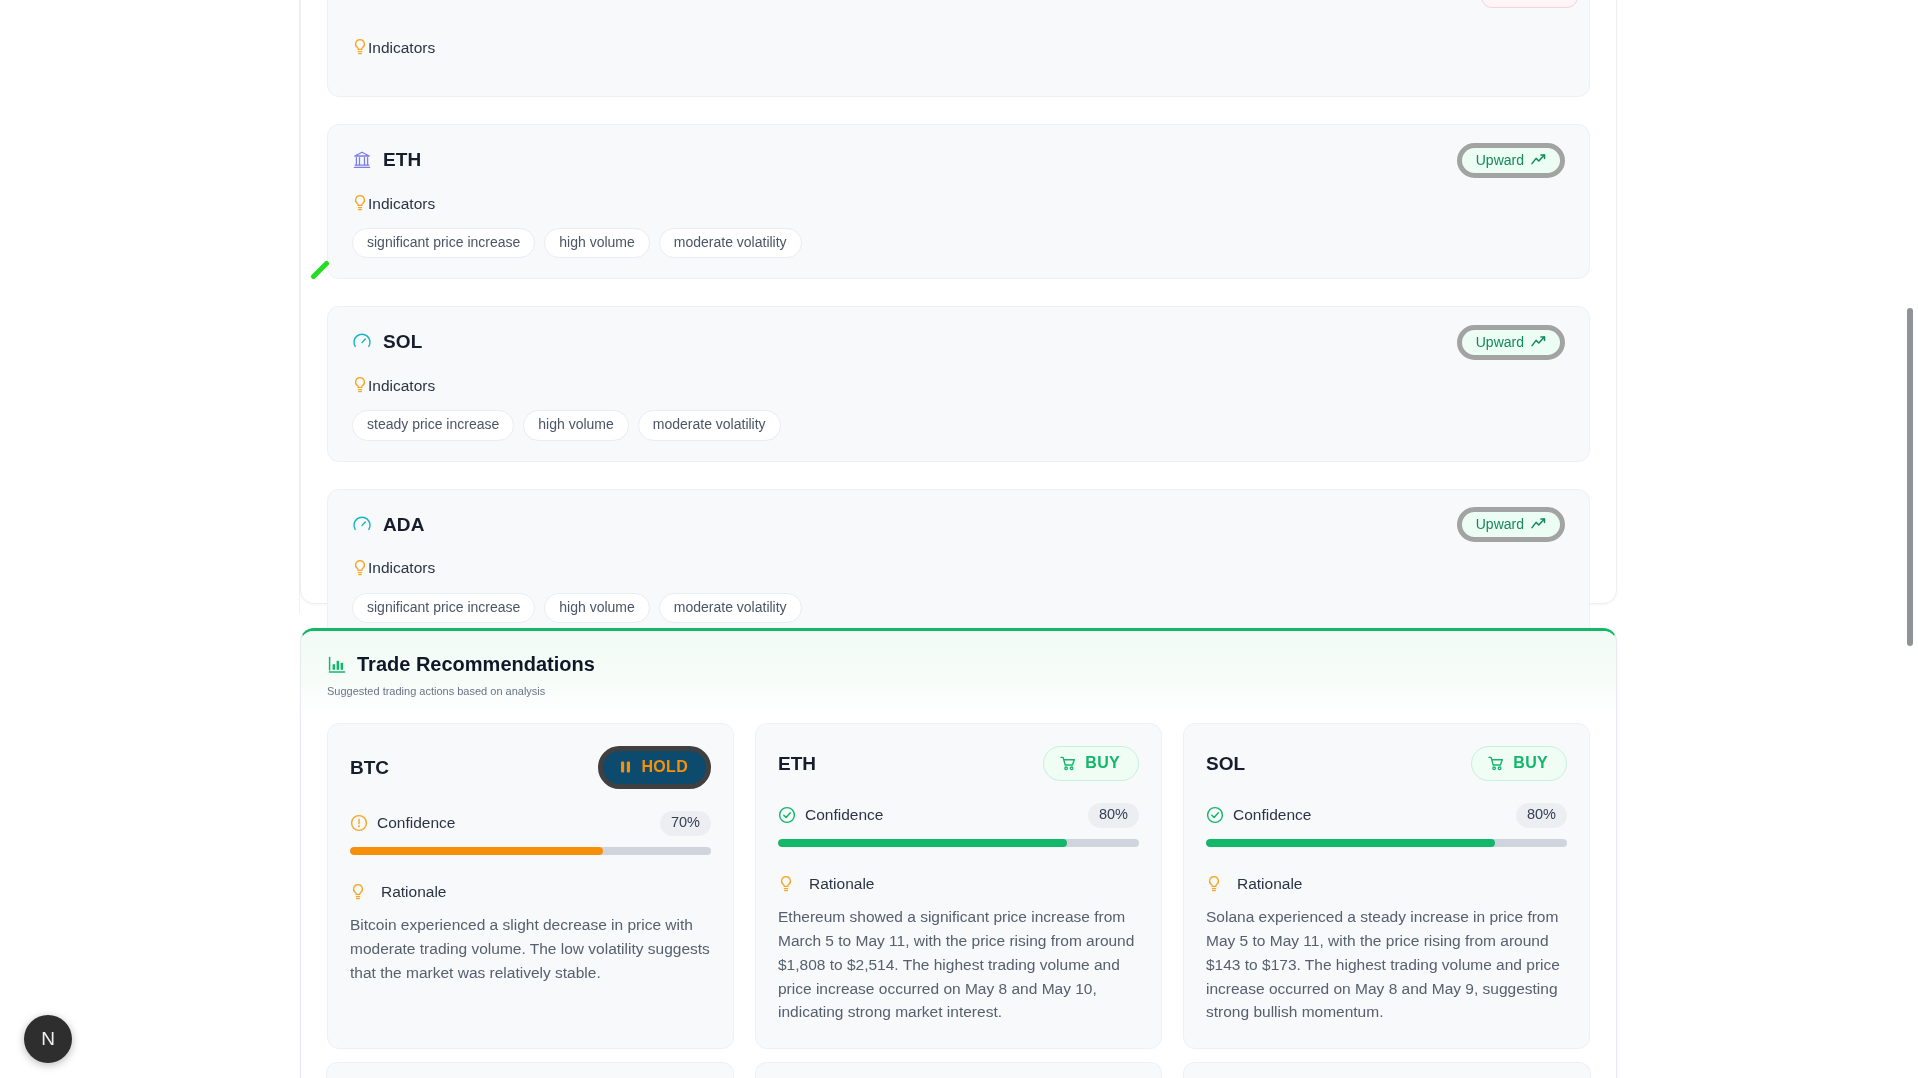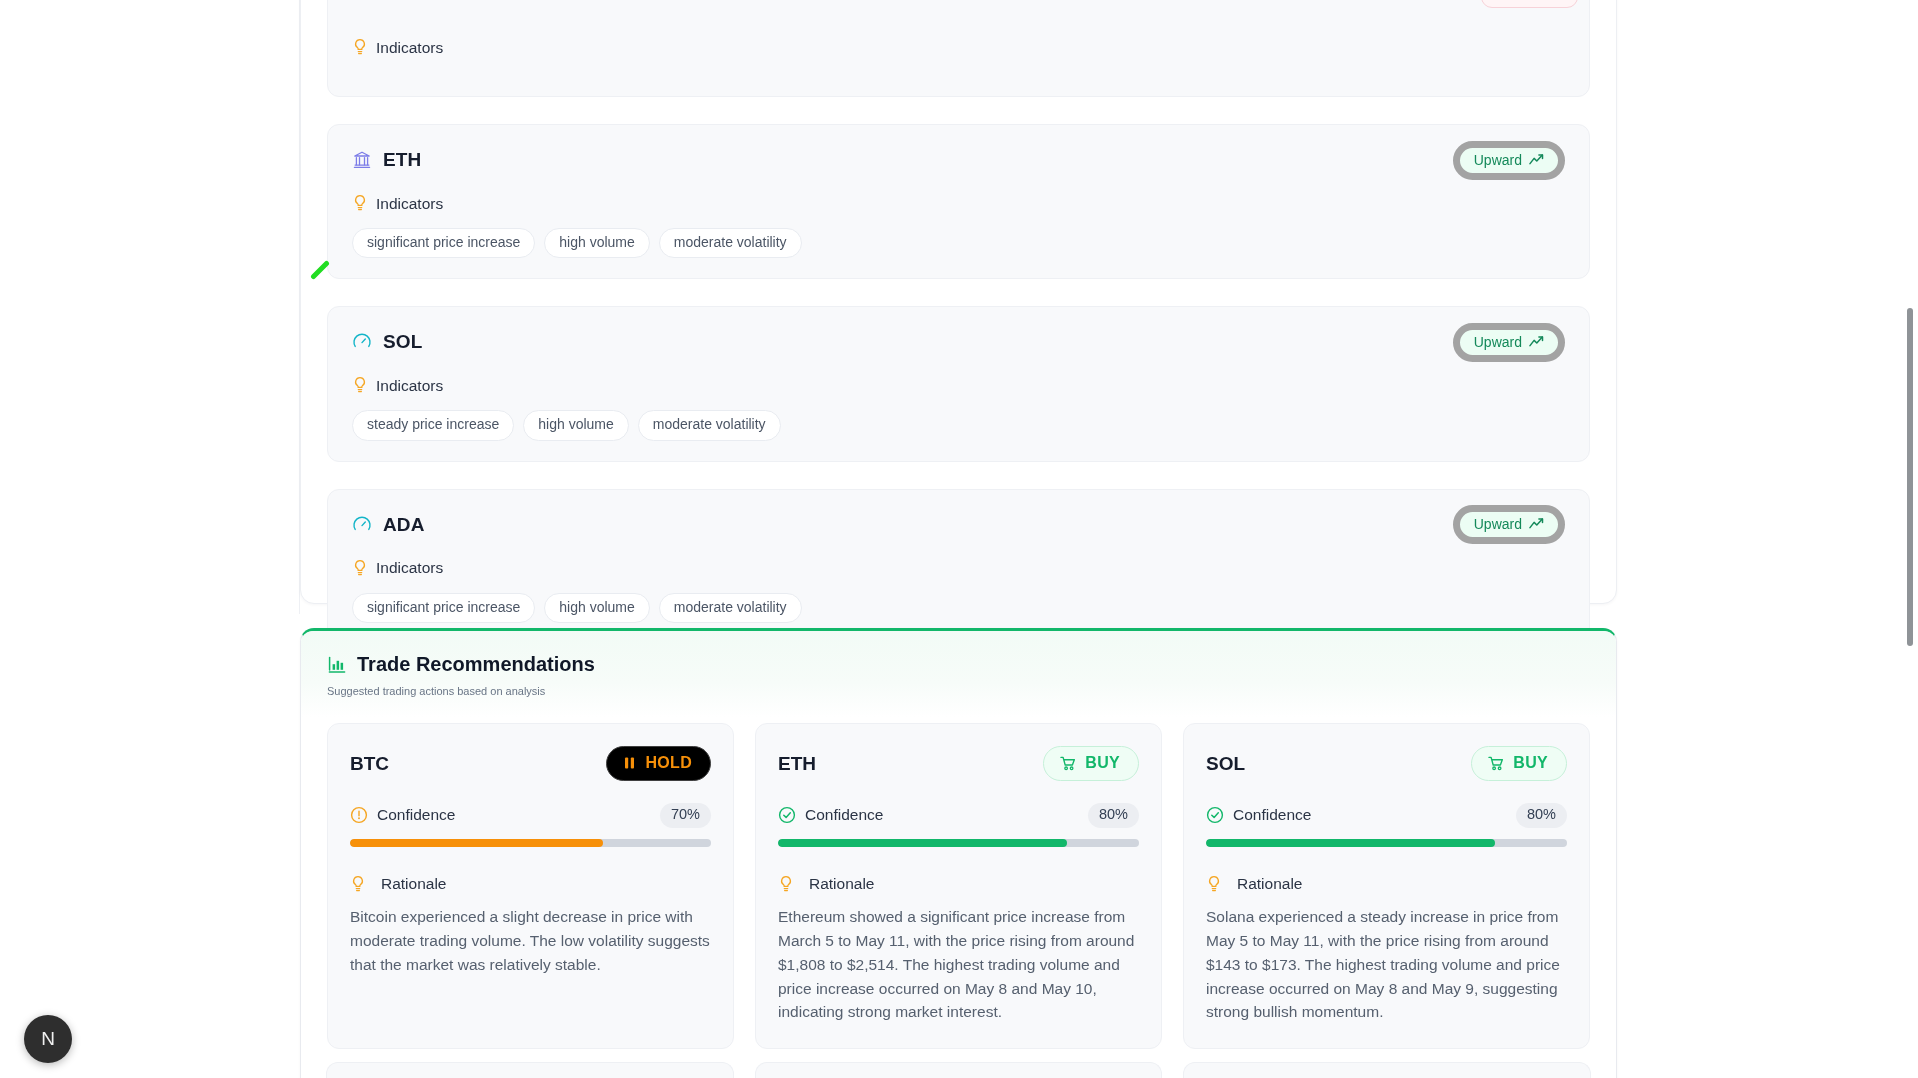--- a/index.html
+++ b/index.html
@@ -41,32 +41,32 @@
   }
   .asset-title { display:flex; align-items:center; gap:11px; }
   .asset-sym {
     font-size: 19px; font-weight: 700; color:#161d2d; letter-spacing:.1px;
   }
   .asset-icon { width:20px; height:20px; display:block; }
 
   .trend-badge {
     display:inline-flex; align-items:center; gap:7px;
     background: #ecfdf4;
-    border: 7px solid #a3a3a3;
+    border: 5px solid #a3a3a3;
     color: #14895a;
     font-size: 14px;
     border-radius: 999px;
     padding: 5px 13px 6px 14px;
     line-height: 1;
     white-space: nowrap;
   }
   .trend-badge svg { display:block; }
 
   .ind-row {
-    display:flex; align-items:center; gap:8px;
+    display:flex; align-items:center; 
     margin-top: 21px;
   }
   .ind-label { font-size:15.5px; color:#2b3445; }
   .bulb { width:16px; height:19px; display:block; }
 
   .chips { display:flex; flex-wrap:wrap; gap:9px; margin-top: 15px; }
   .chip {
     background:#ffffff;
     border:1px solid #e9ecf1;
     border-radius: 999px;
@@ -123,21 +123,21 @@
   .rec-sym { font-size:19px; font-weight:700; color:#161d2d; }
 
   .action-badge {
     display:inline-flex; align-items:center; gap:9px;
     border-radius:999px;
     padding: 8px 18px 9px 16px;
     font-size:16px; font-weight:700; line-height:1;
     letter-spacing:.3px;
     white-space:nowrap;
   }
-  .action-badge.hold { background:#000000; border:1px solid #404040; color:#f79009; }
+  .action-badge.hold { background:#0c4a6e; border:5px solid #404040; color:#f79009; }
   .action-badge.buy  { background:#effdf5; border:1px solid #c6f0d9; color:#12b76a; }
 
   .conf-row {
     display:flex; align-items:center; justify-content:space-between;
     margin-top: 22px;
   }
   .conf-left { display:flex; align-items:center; gap:9px; }
   .conf-label { font-size:15.5px; color:#2b3445; }
   .conf-pct {
     font-size:14.5px; color:#344054;

